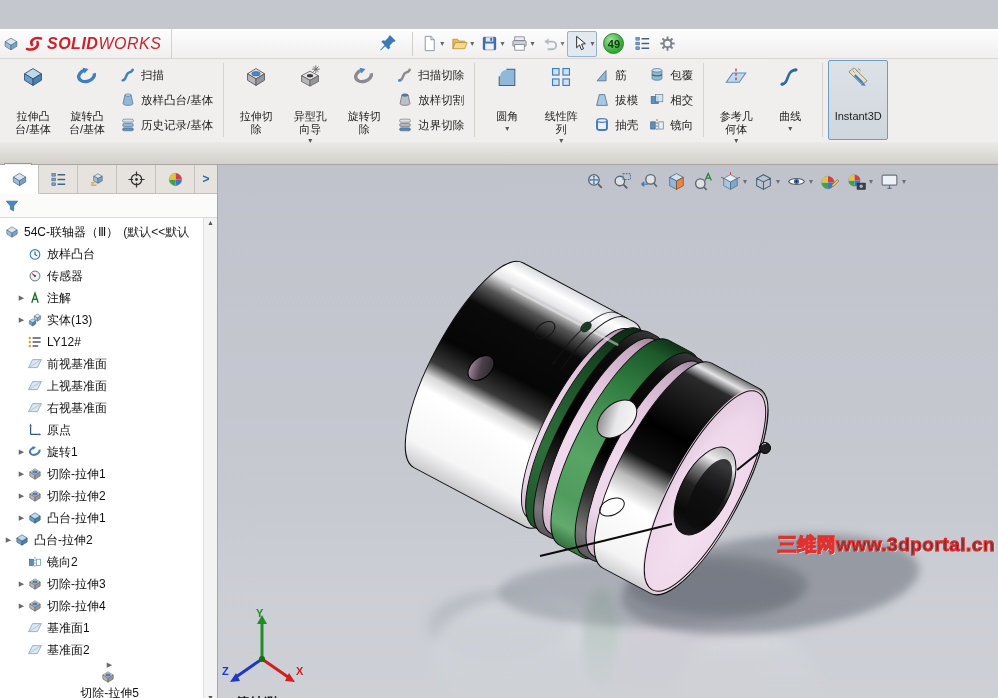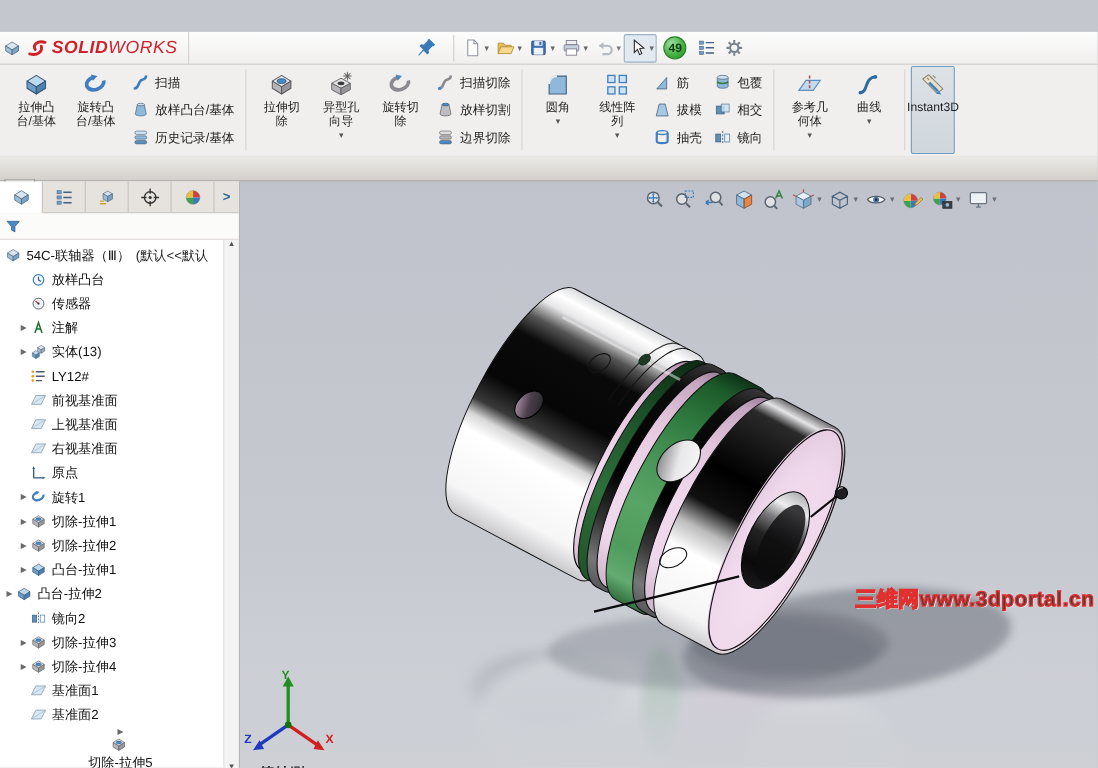--- a/index.html
+++ b/index.html
@@ -30,23 +30,23 @@
     border:1px solid #1f7f1f; color:#0c3c0c; font-weight:bold; font-size:11px;
     display:flex; align-items:center; justify-content:center; }
 
   
   .ribbon { height:83px; background:#f1efed; display:flex; align-items:stretch; padding:1px 2px 2px 4px; }
   .rgroup { display:flex; align-items:stretch; padding:0 2px; }
   .rsep { width:1px; background:#d7d4d0; margin:3px 3px; }
   .bigbtn { width:54px; display:flex; flex-direction:column; align-items:center; justify-content:flex-start;
     padding-top:3px; border:1px solid transparent; border-radius:2px; }
   .bigbtn .bicon { width:26px; height:26px; flex:0 0 auto; }
-  .bigbtn .blabel { font-size:11px; line-height:12.5px; text-align:center; margin-top:2px; color:#1e1e1e; }
+  .bigbtn .blabel { font-size:11px; line-height:12.5px; text-align:center; margin-top:20px; color:#1e1e1e; }
   .bigbtn .darrow { font-size:8px; color:#555; margin-top:1px; }
-  .bigbtn.active { border:1.5px solid #6d9cc3; background:linear-gradient(#dde2e7,#cfd6dc); width:40px; }
+  .bigbtn.active { border:1.5px solid #6d9cc3; background:linear-gradient(#dde2e7,#cfd6dc); width:60px; }
   .scol { display:flex; flex-direction:column; justify-content:center; }
   .smallbtn { display:flex; align-items:center; height:25px; padding:0 5px; border-radius:2px; }
   .smallbtn .sicon { width:18px; height:18px; margin-right:4px; flex:0 0 auto; }
   .smallbtn .slabel { font-size:11.5px; white-space:nowrap; color:#1e1e1e; }
 
   
   .ribbontabs { height:23px; background:linear-gradient(#eceae7,#d3d0cb); border-bottom:1px solid #a9a6a2;
     display:flex; align-items:flex-end; padding-left:4px; }
   .rtab { padding:0 13px; line-height:21px; font-size:12px; color:#1c1c1c; border:1px solid transparent;
     border-bottom:none; white-space:nowrap; position:relative; }

